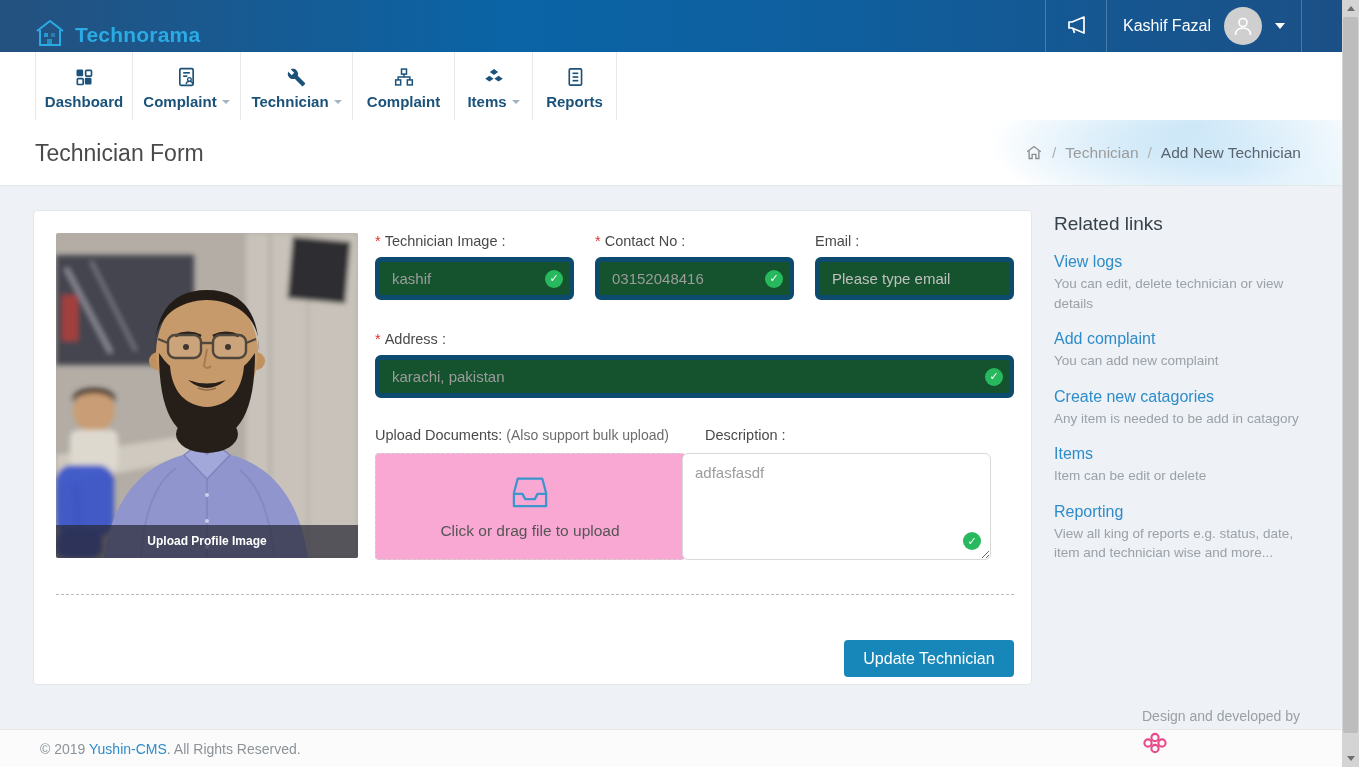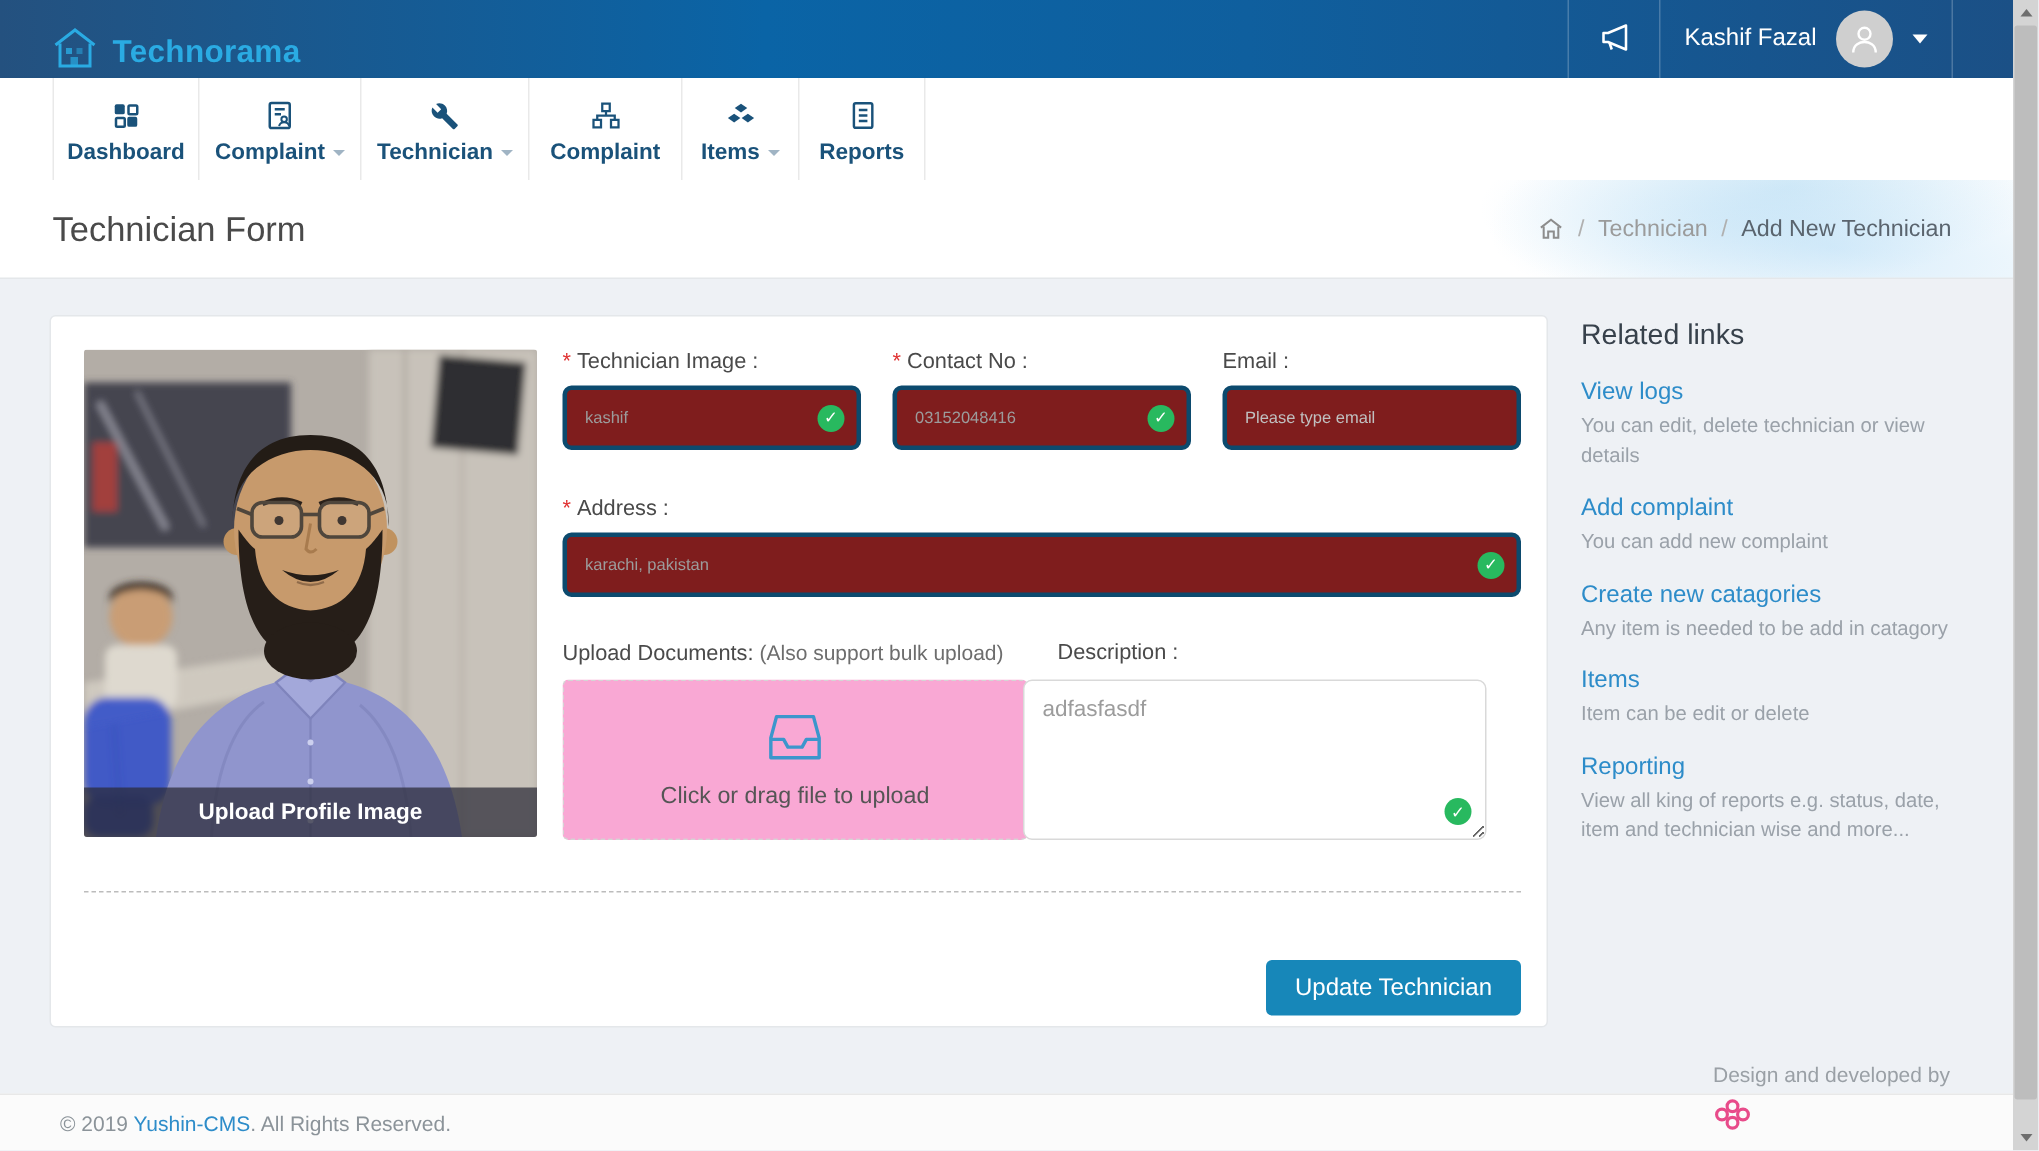--- a/index.html
+++ b/index.html
@@ -47,27 +47,27 @@
   .bc-sep{color:#b0b0b0;}
   .bc-link{color:#9b9b9b;text-decoration:none;cursor:pointer;}
   .bc-current{color:#5a646e;}
 
   
   .card{position:absolute;left:33px;top:210px;width:999px;height:475px;background:#fff;
         border:1px solid #e4e7ea;border-radius:4px;box-sizing:border-box;}
   .photo{position:absolute;left:22px;top:22px;width:302px;height:325px;overflow:hidden;border-radius:2px;cursor:pointer;}
   .photo svg{display:block;}
   .photo-overlay{position:absolute;left:0;right:0;bottom:0;height:33px;line-height:33px;text-align:center;
-                 background:rgba(42,42,54,.72);color:#fff;font-size:15px;font-weight:bold;}
+                 background:rgba(42,42,54,.72);color:#fff;font-size:12px;font-weight:bold;}
   .field{position:absolute;}
   .f-label{font-size:14.5px;color:#4a4a4a;margin-bottom:8px;white-space:nowrap;}
   .req{color:#e03131;margin-right:4px;}
   .in-wrap{position:relative;}
-  .in-wrap input{width:100%;height:43px;box-sizing:border-box;border:3px solid #0c4a6e;border-radius:6px;
-                 padding:0 36px 0 12px;font-size:11px;color:#9c9c9c;outline:none;background:#7f1d1d;
+  .in-wrap input{width:100%;height:43px;box-sizing:border-box;border:5px solid #0c4a6e;border-radius:6px;
+                 padding:0 36px 0 12px;font-size:15px;color:#9c9c9c;outline:none;background:#14532d;
                  font-family:"Liberation Sans","DejaVu Sans",sans-serif;}
   .in-wrap input::placeholder{color:#c0c0c0;}
   .check{position:absolute;right:11px;top:50%;transform:translateY(-50%);width:18px;height:18px;border-radius:50%;
          background:#28b95f;color:#fff;font-size:11px;font-weight:bold;display:flex;align-items:center;justify-content:center;}
   .hint{font-size:14px;color:#6d6d6d;margin-left:4px;font-weight:normal;}
   .dropzone{position:absolute;left:341px;top:242px;width:310px;height:107px;box-sizing:border-box;
             border:1px dashed #d4d4d4;border-radius:4px;background:#f9a8d4;cursor:pointer;
             display:flex;flex-direction:column;align-items:center;justify-content:center;gap:8px;}
   .dz-text{font-size:15.5px;color:#555;}
   .ta-wrap{position:absolute;left:648px;top:242px;width:309px;height:107px;}

